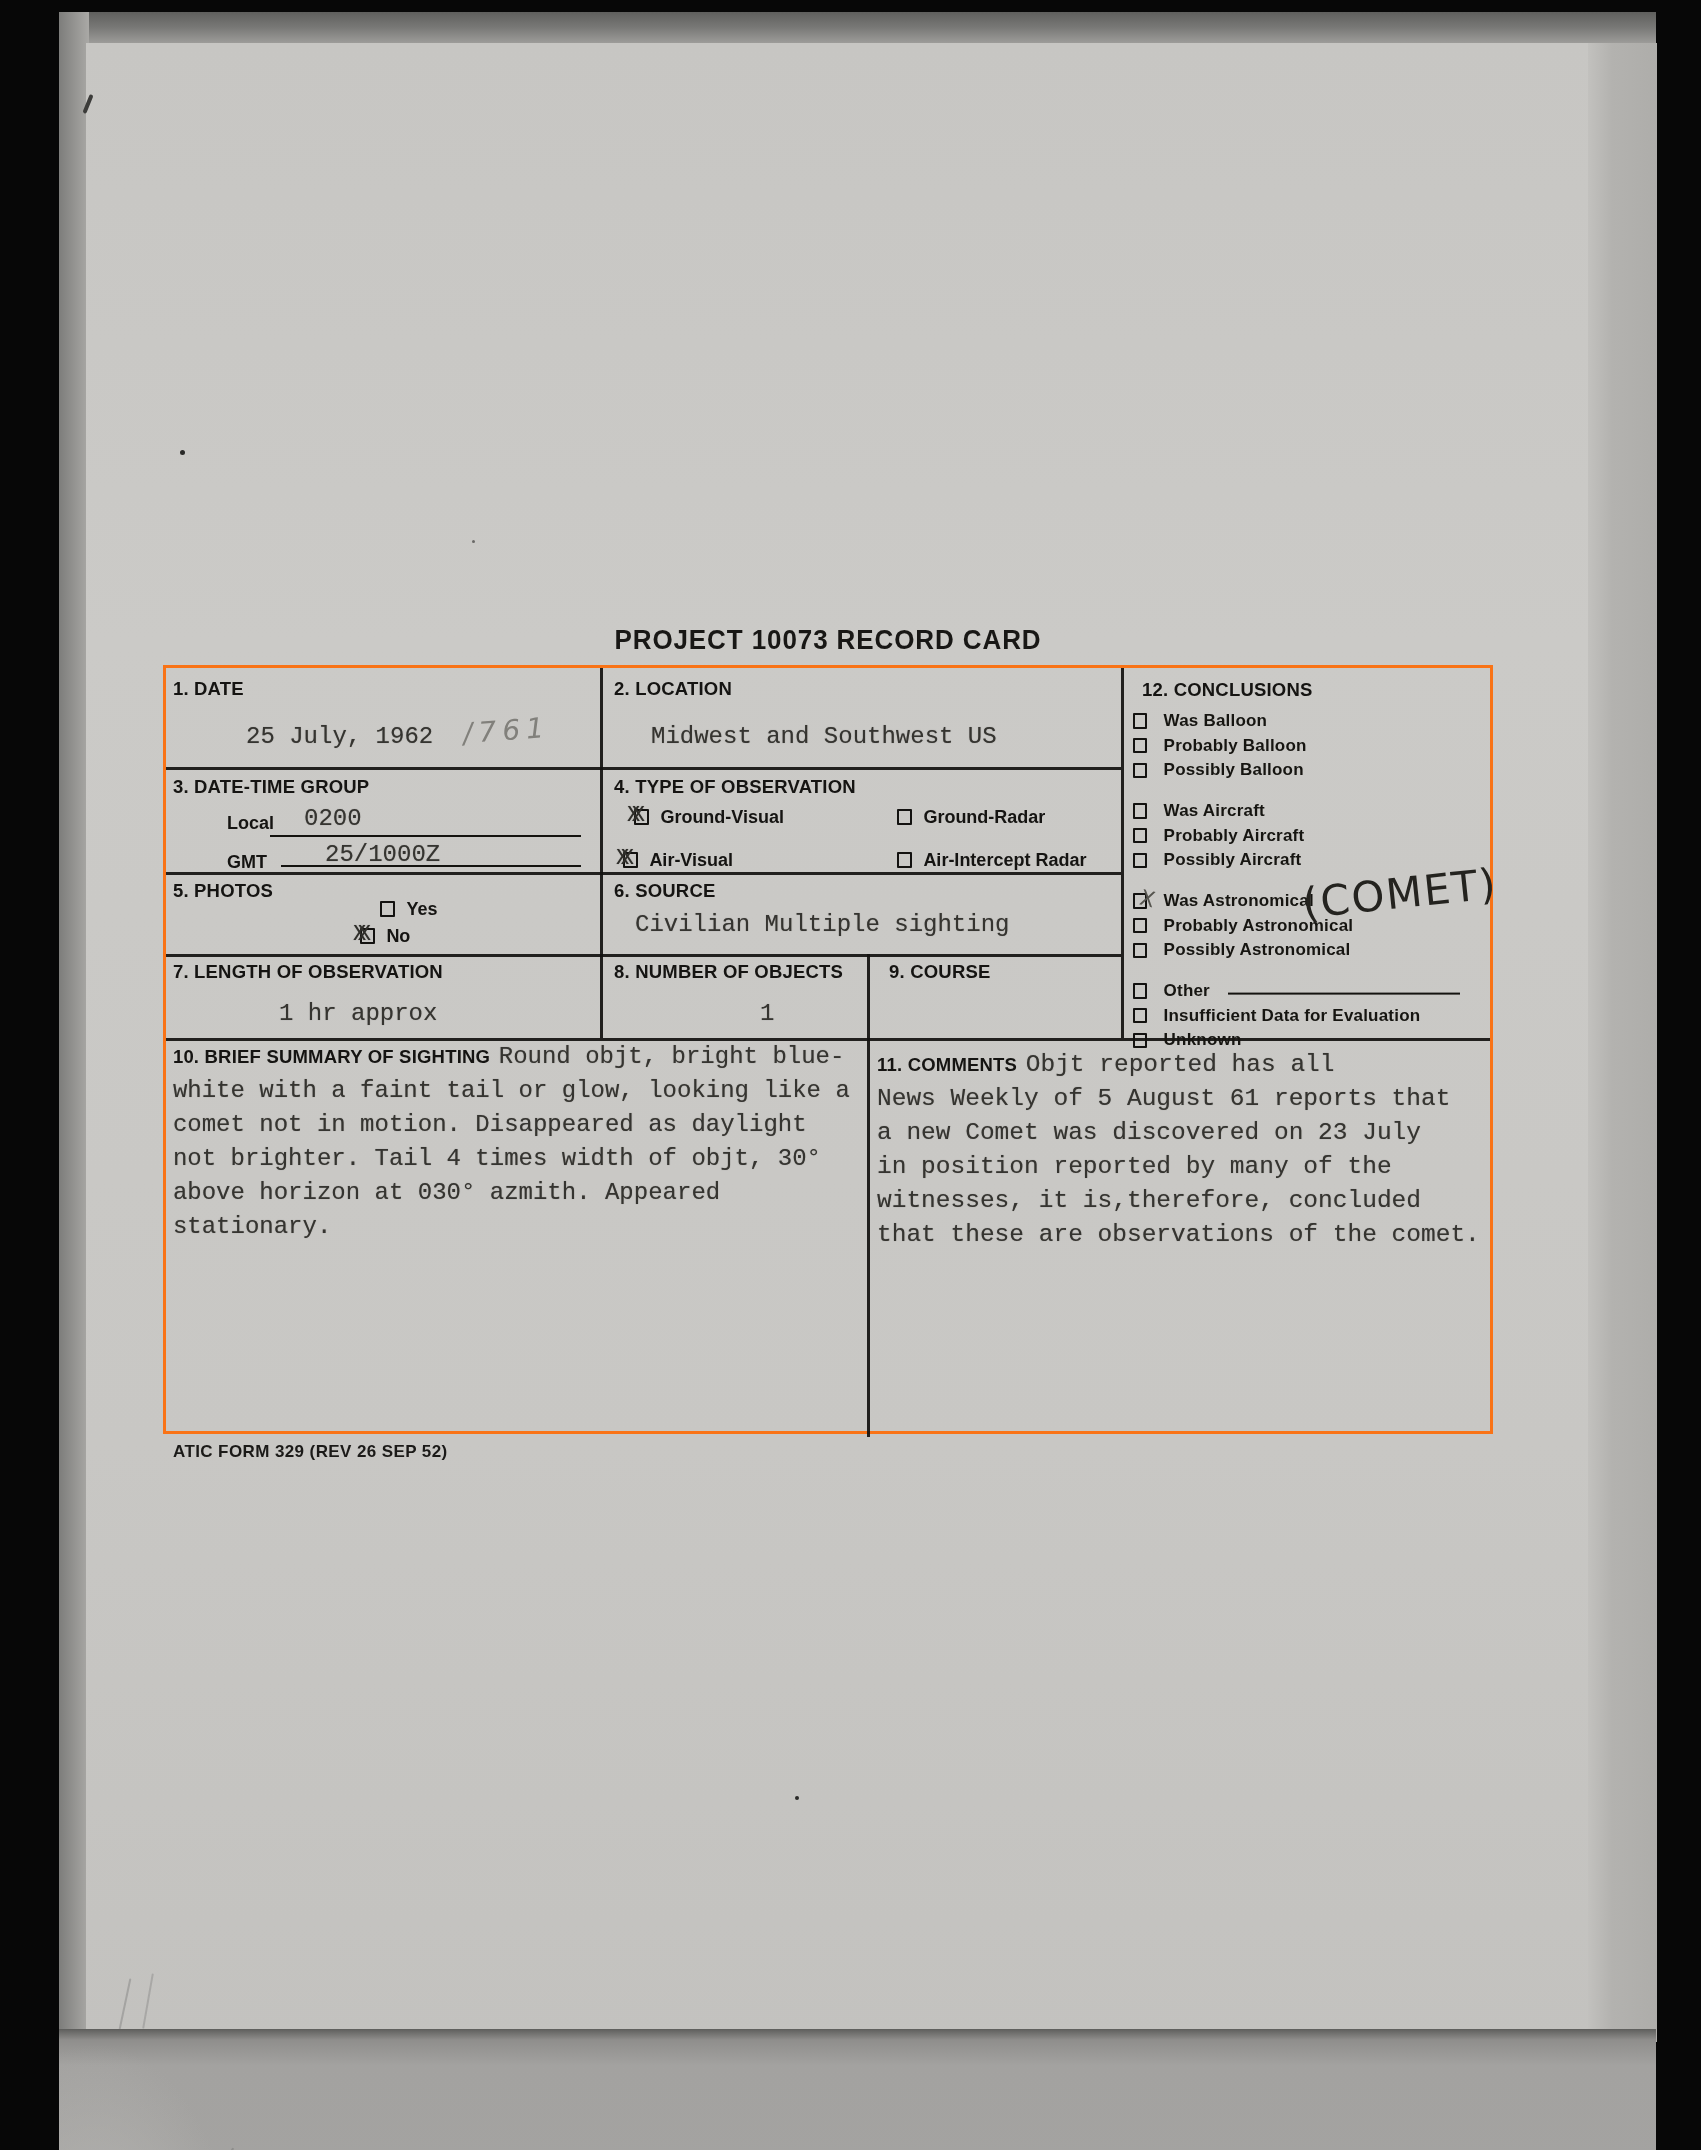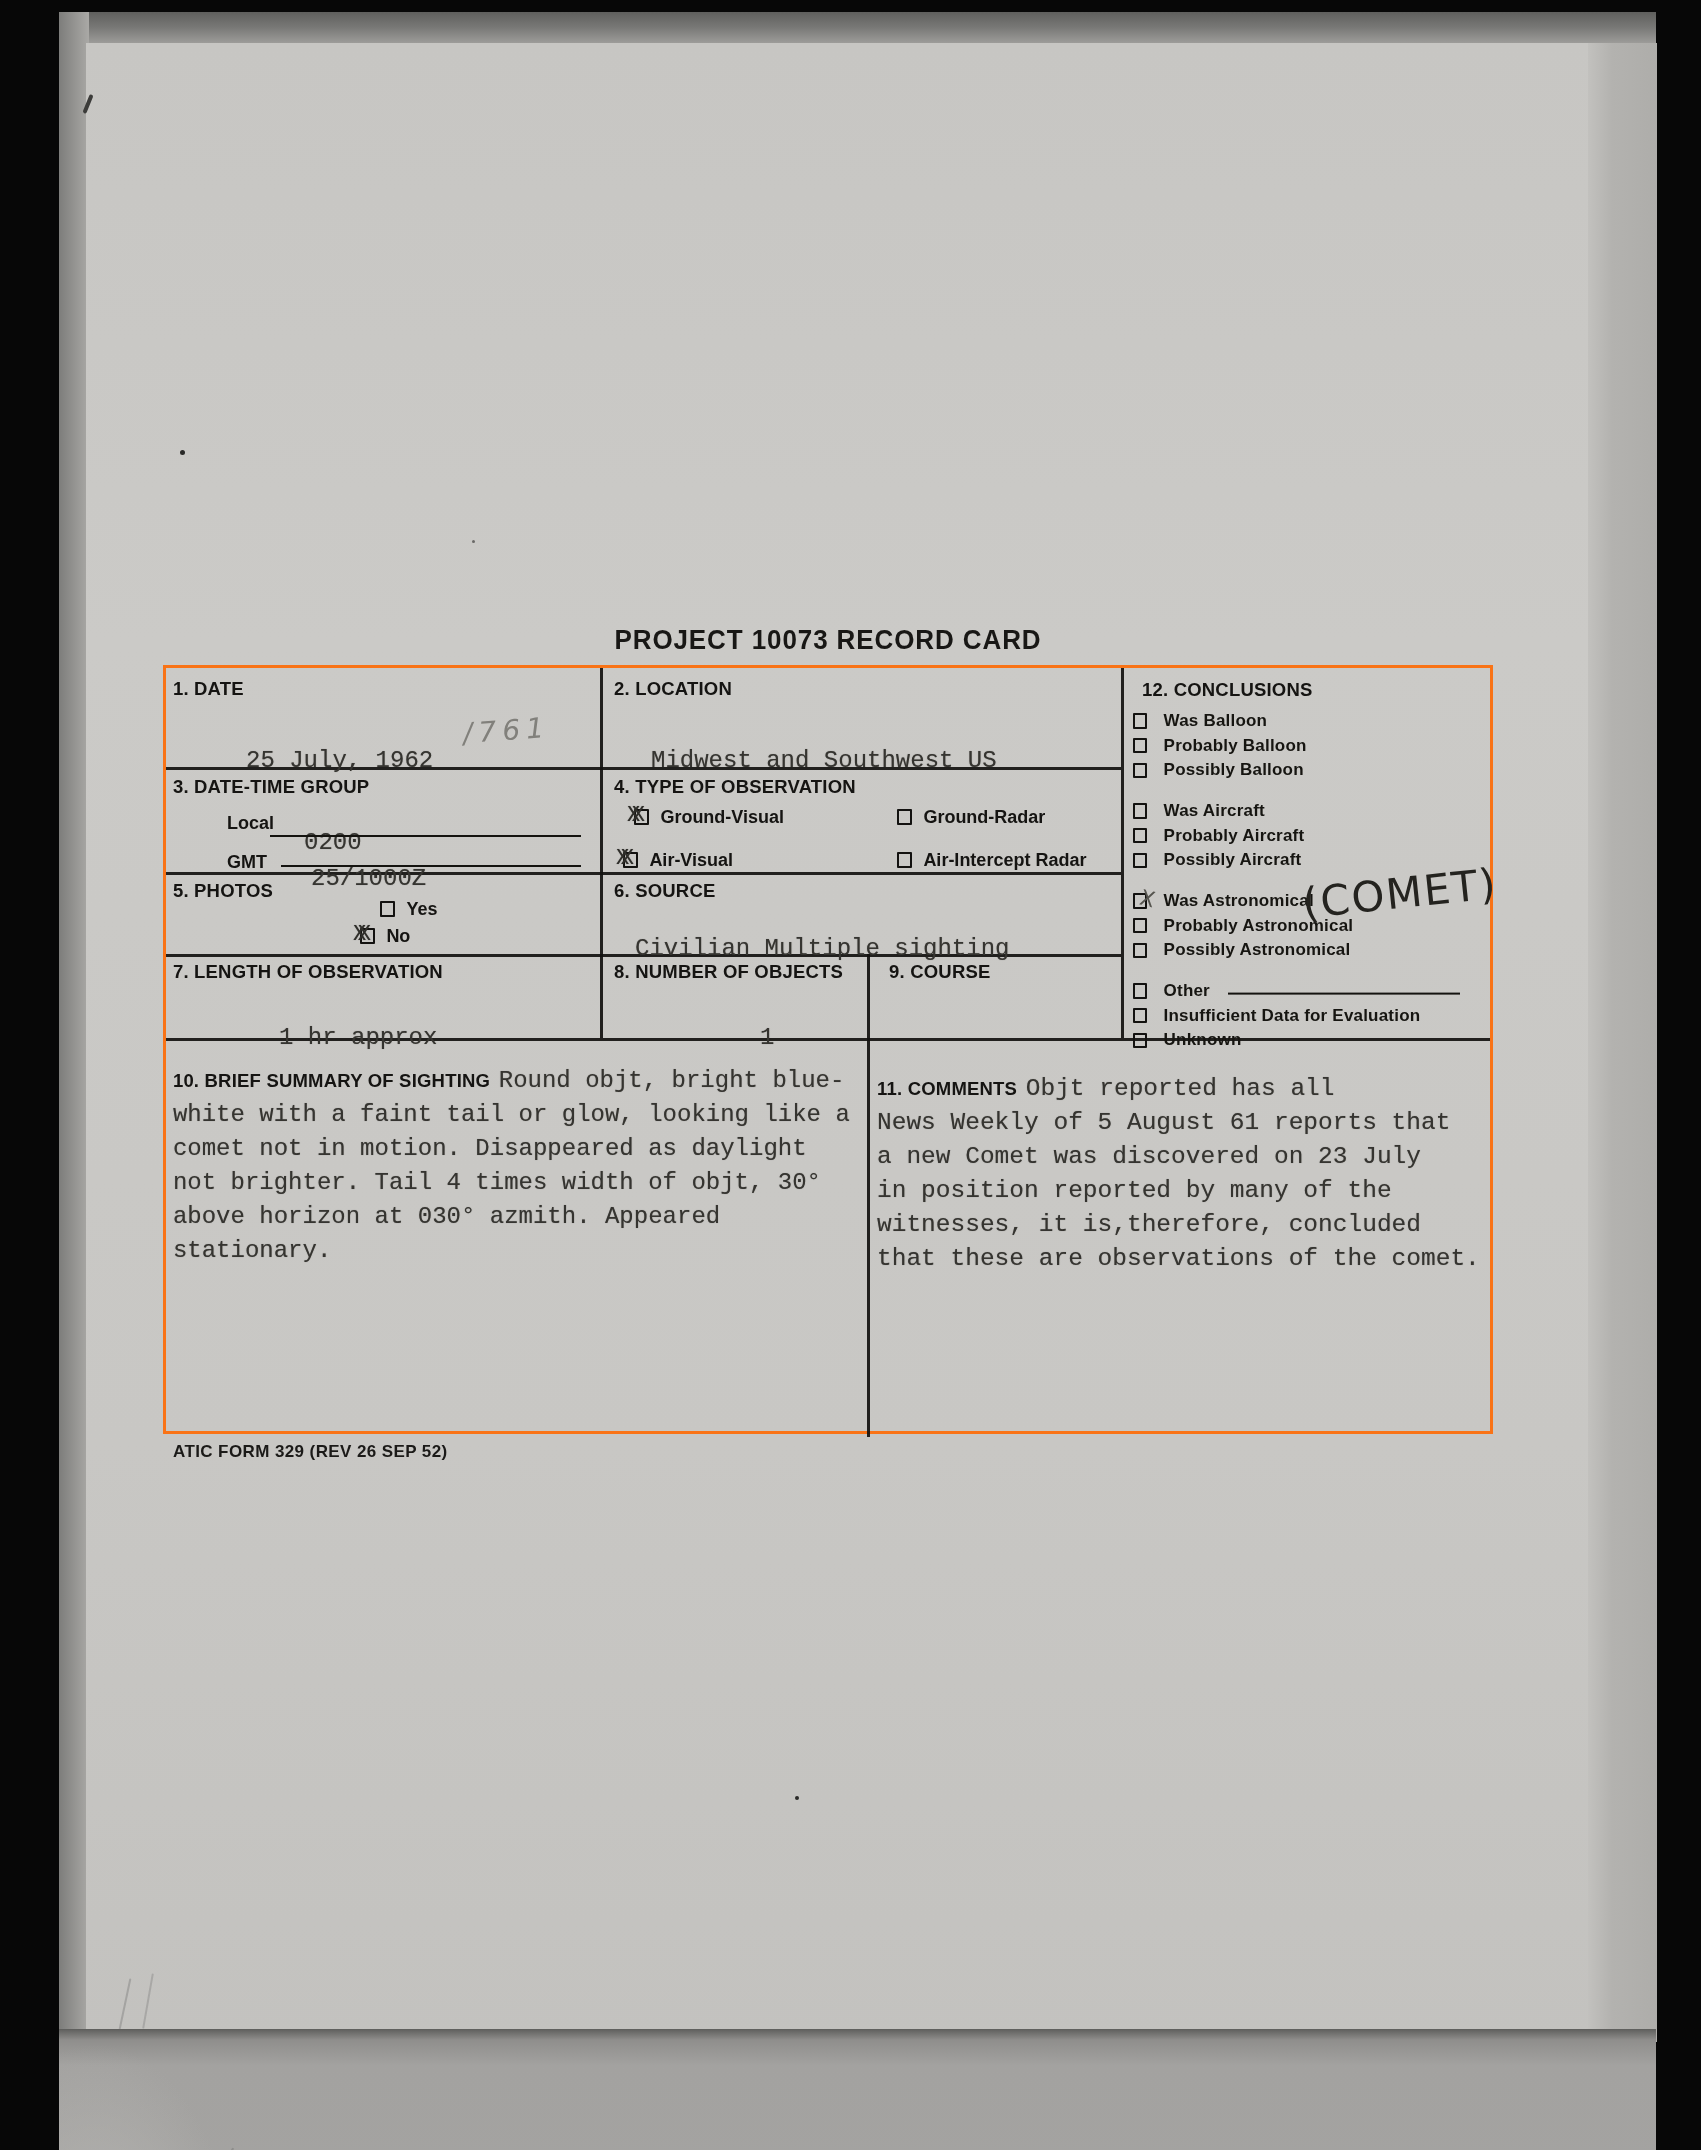--- a/index.html
+++ b/index.html
@@ -32,21 +32,21 @@
   .form-footer{position:absolute;left:173px;top:1442px;font-weight:700;font-size:17px;
                letter-spacing:0.4px;color:#1b1a18;}
   
   .card{position:absolute;left:163px;top:665px;width:1330px;height:769px;
         border:3px solid #f97316;box-sizing:border-box;}
   .vline,.hline{position:absolute;background:#12110f;opacity:.92;}
   .vline{width:2.6px;}
   .hline{height:3px;}
   .cell-label{position:absolute;font-weight:700;font-size:18.5px;letter-spacing:0.2px;color:#151412;white-space:nowrap;}
   .typed{font-family:"Liberation Mono","DejaVu Sans Mono",monospace;color:#353430;
-         text-shadow:0 0 0.9px rgba(50,48,44,.45);white-space:nowrap;margin-top:24px;}
+         text-shadow:0 0 0.9px rgba(50,48,44,.45);white-space:nowrap;}
   .typed-val{position:absolute;font-size:24px;}
   .hand{font-family:"DejaVu Sans",sans-serif;color:#6f6e69;}
   .hand-date{position:absolute;left:297px;top:46px;font-size:28px;font-style:italic;
              letter-spacing:6px;transform:rotate(-4deg);opacity:.8;}
   .field-line{position:absolute;border-bottom:2.6px solid #14130f;}
   .sub-label{position:absolute;font-weight:700;font-size:18px;color:#151412;}
   
   .cb{display:inline-block;width:11.2px;height:12px;border:2.2px solid #131210;border-radius:0.9px;
       box-sizing:content-box;flex:none;}
   .opt{position:absolute;display:flex;align-items:center;gap:11.2px;}
@@ -115,21 +115,21 @@
     <div class="hand hand-date">/761</div>
 
     <div class="cell-label" style="left:448px;top:9.5px;">2. LOCATION</div>
     <div class="typed typed-val" style="left:485px;top:55px;">Midwest and Southwest US</div>
 
     <div class="cell-label" style="left:6.9px;top:108px;">3. DATE-TIME GROUP</div>
     <div class="sub-label" style="left:61px;top:145px;">Local</div>
     <div class="typed typed-val" style="left:138px;top:137px;">0200</div>
     <div class="field-line" style="left:104px;top:167px;width:311px;"></div>
     <div class="sub-label" style="left:61px;top:184px;text-align:center;">GMT</div>
-    <div class="typed typed-val" style="left:145px;top:173px;">25/1000Z</div>
+    <div class="typed typed-val" style="left:159px;top:173px;">25/1000Z</div>
     <div class="field-line" style="left:115px;top:197px;width:300px;"></div>
 
     <div class="cell-label" style="left:448px;top:108px;">4. TYPE OF OBSERVATION</div>
     <div id="typeobs-grid">
         <div class="opt" style="left: 468px; top: 139px;">
           <span class="optwrap"><span class="cb"></span><span class="typedx">XX</span></span>
           <span class="optlabel">Ground-Visual</span>
         </div>
         <div class="opt" style="left: 731px; top: 139px;">
           <span class="optwrap"><span class="cb"></span></span>

